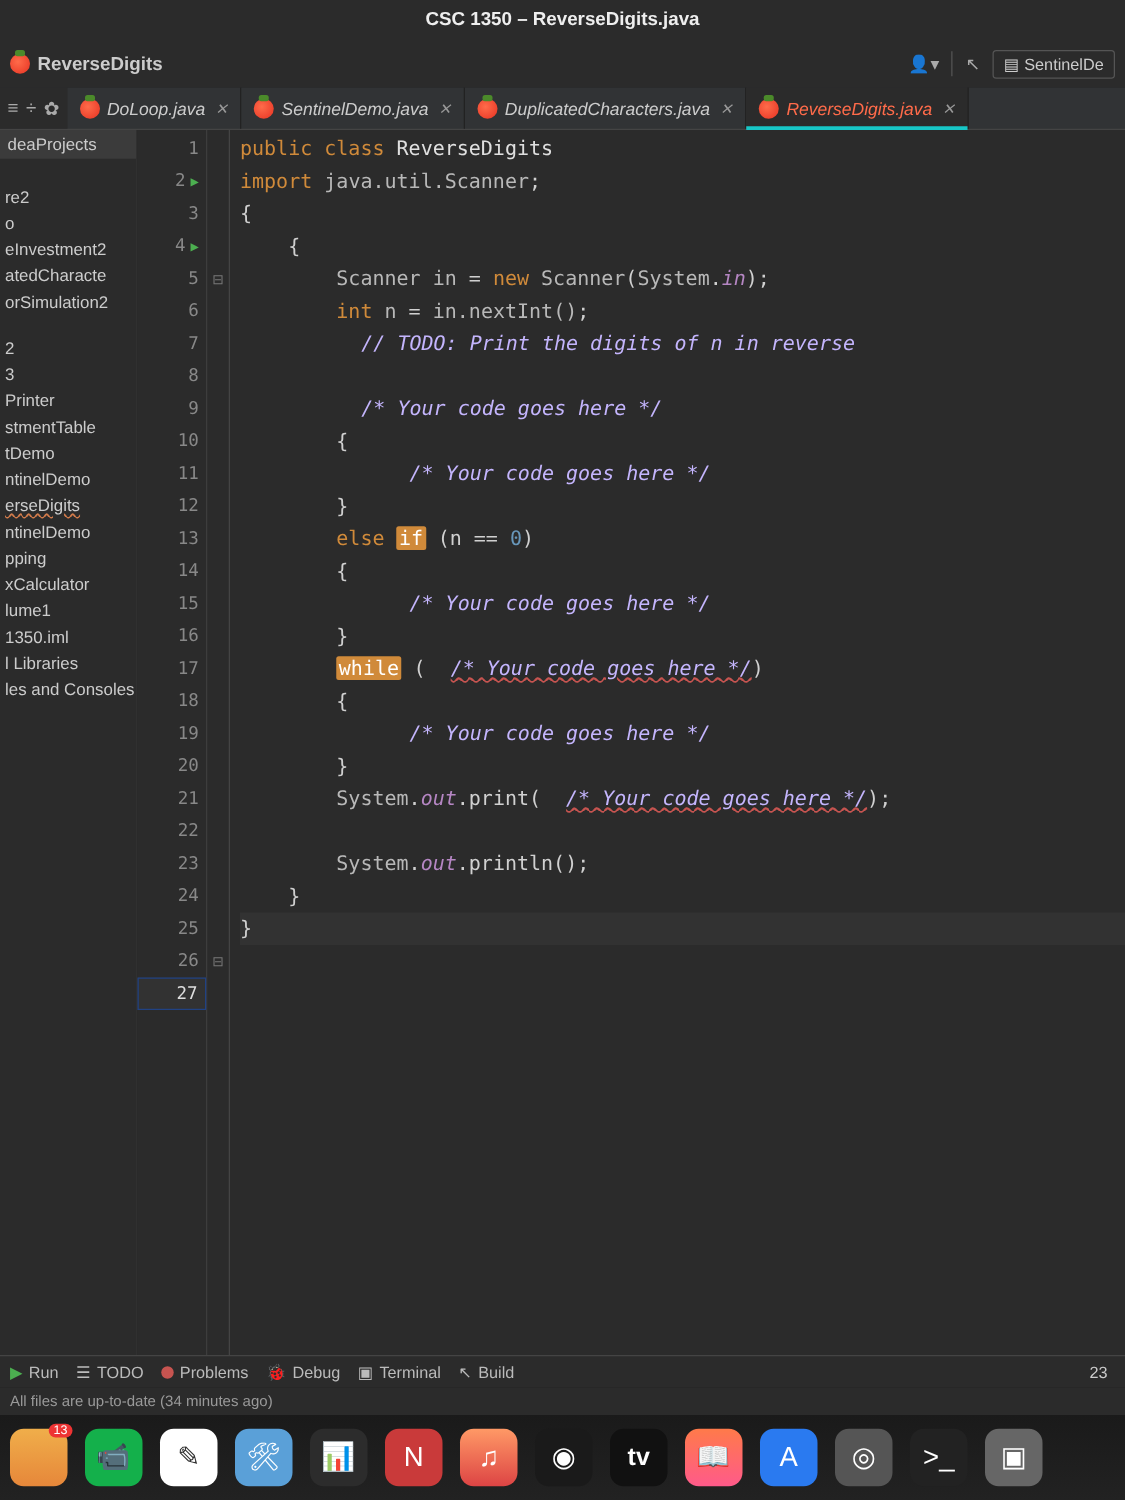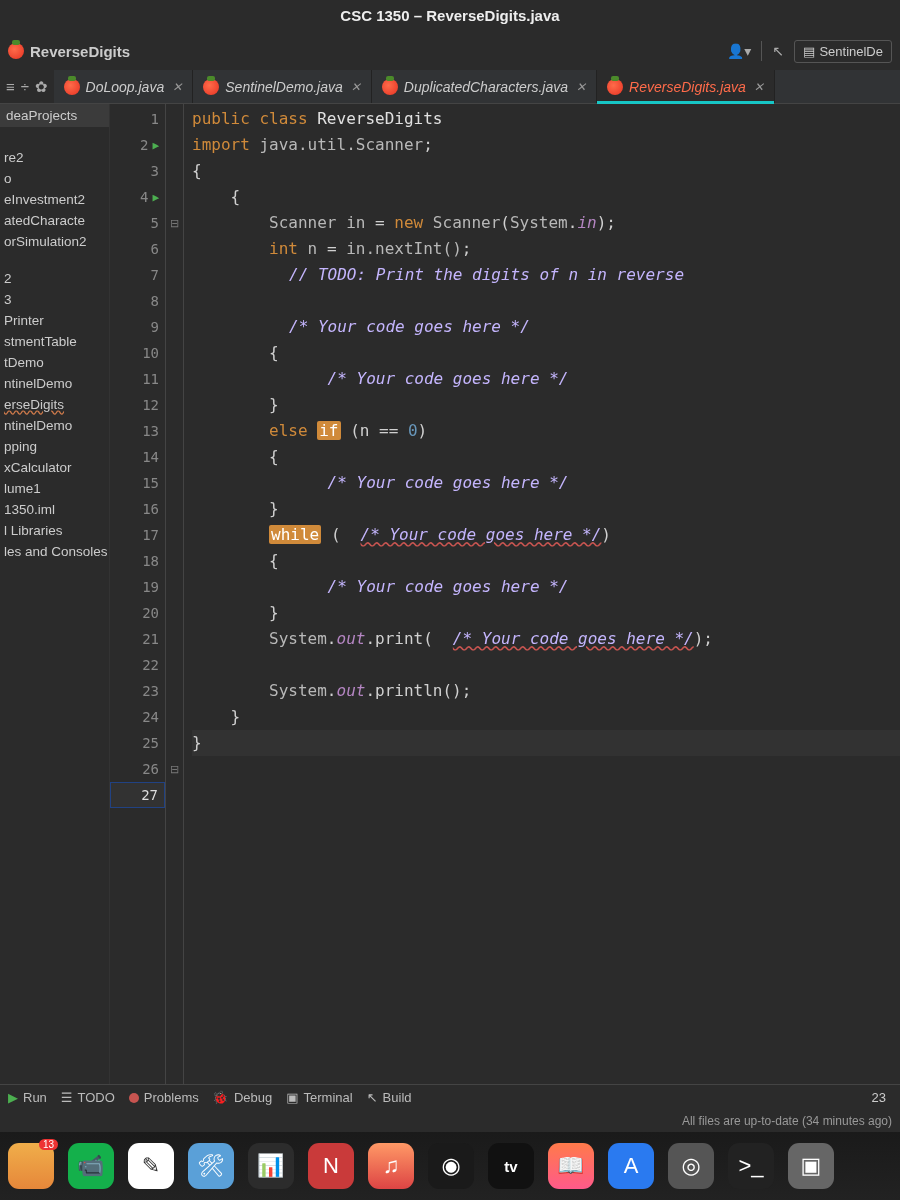--- a/index.html
+++ b/index.html
@@ -187,21 +187,20 @@
 .bt { display:flex; align-items:center; gap:5px; color:#bbb; }
 .bt .dot-red { width:10px; height:10px; border-radius:50%; background:#c75450; }
 .bt .run-icon { color:#4caf50; }
 .status-bar {
   height: 22px;
   background: #2b2b2b;
   font-size: 12px;
   color: #999;
   padding: 0 8px;
   line-height: 22px;
-  text-align: right;
 }
 .mac-dock {
   height: 68px;
   background: linear-gradient(#1a1a1a,#222);
   display: flex;
   align-items: center;
   padding: 0 8px;
   gap: 14px;
 }
 .dock-item {
@@ -426,21 +425,21 @@
   <div class="dock-item" style="background:linear-gradient(#f0ae4a,#e6873a)">
     <span class="dock-badge">13</span>
   </div>
   <div class="dock-item" style="background:#14b04b">📹</div>
   <div class="dock-item" style="background:#fff;color:#333">✎</div>
   <div class="dock-item" style="background:#5aa0d8">🛠</div>
   <div class="dock-item" style="background:#2c2c2c">📊</div>
   <div class="dock-item" style="background:#c93a3a">N</div>
   <div class="dock-item" style="background:linear-gradient(#f96,#d44)">♫</div>
   <div class="dock-item" style="background:#1a1a1a">◉</div>
-  <div class="dock-item" style="background:#111;color:#fff;font-size:15px;font-weight:600">
+  <div class="dock-item" style="background:#111;color:#fff;font-size:20px;font-weight:600">
       <span>tv</span>
     </div>
   <div class="dock-item" style="background:linear-gradient(#ff7a4a,#ff5a8a)">📖</div>
   <div class="dock-item" style="background:#2a7af0">A</div>
   <div class="dock-item" style="background:#555">◎</div>
   <div class="dock-item" style="background:#222">&gt;_</div>
   <div class="dock-item" style="background:#666">▣</div>
 </div>
 
 </body></html>

